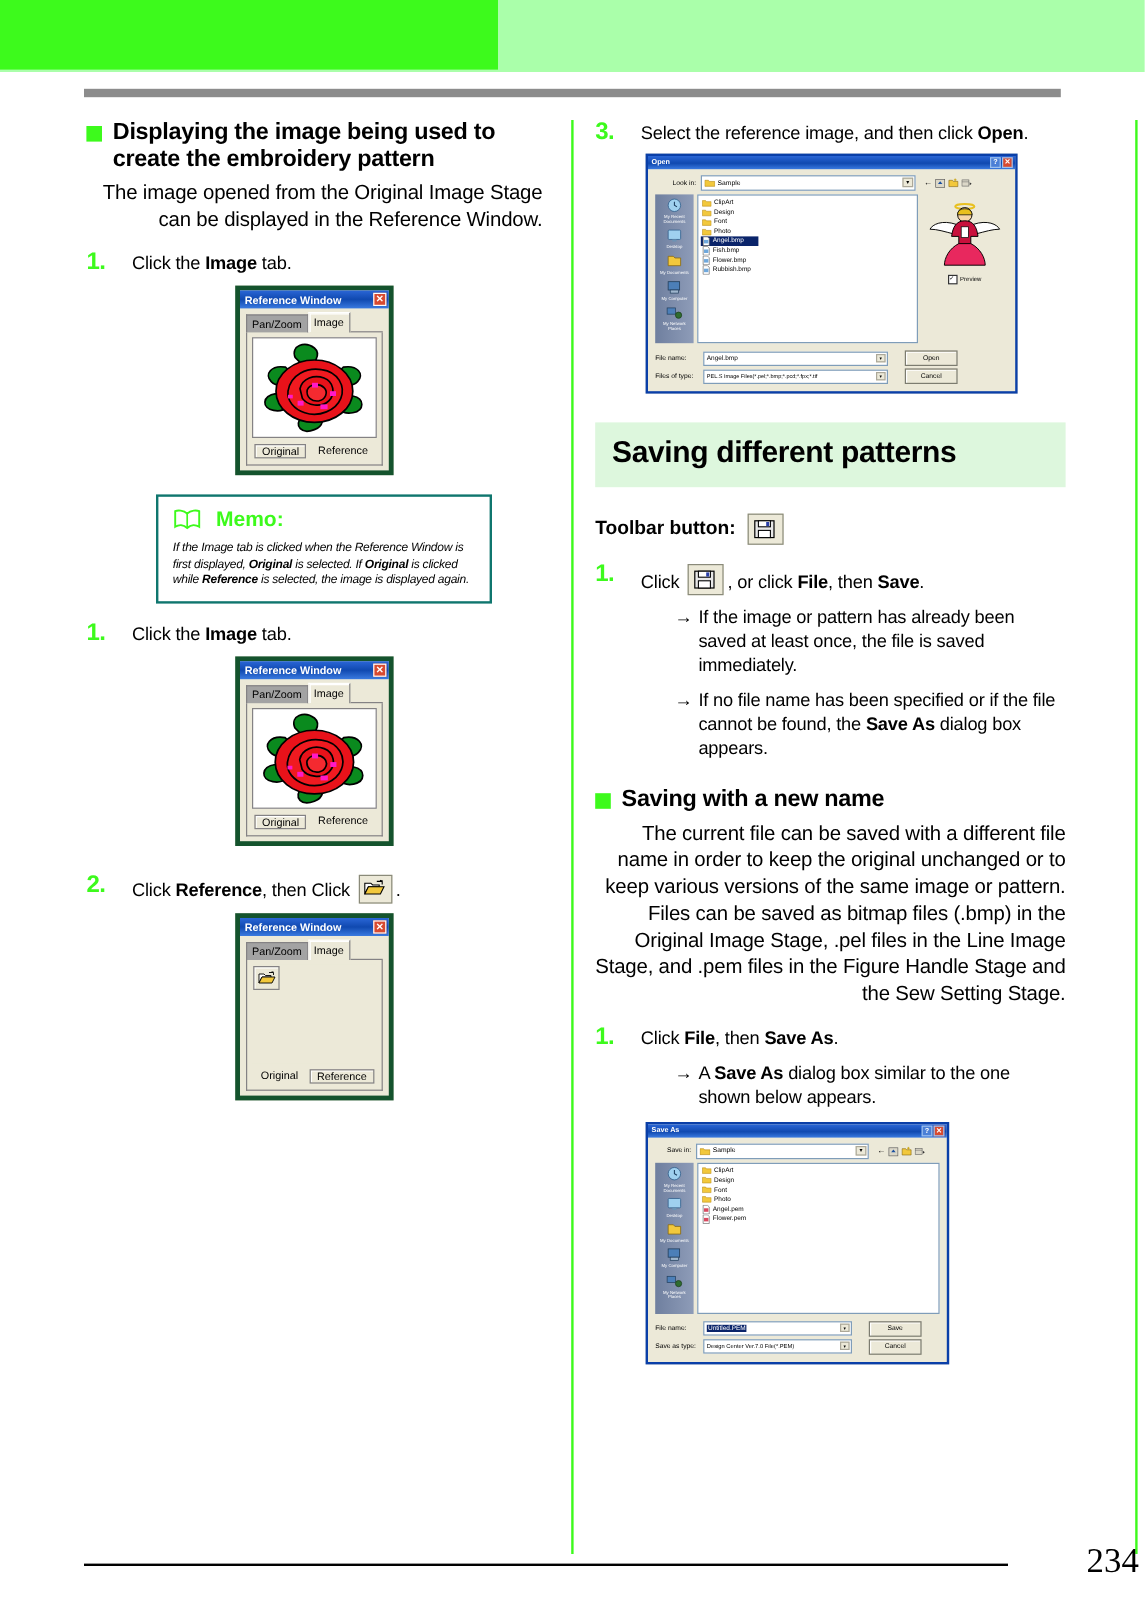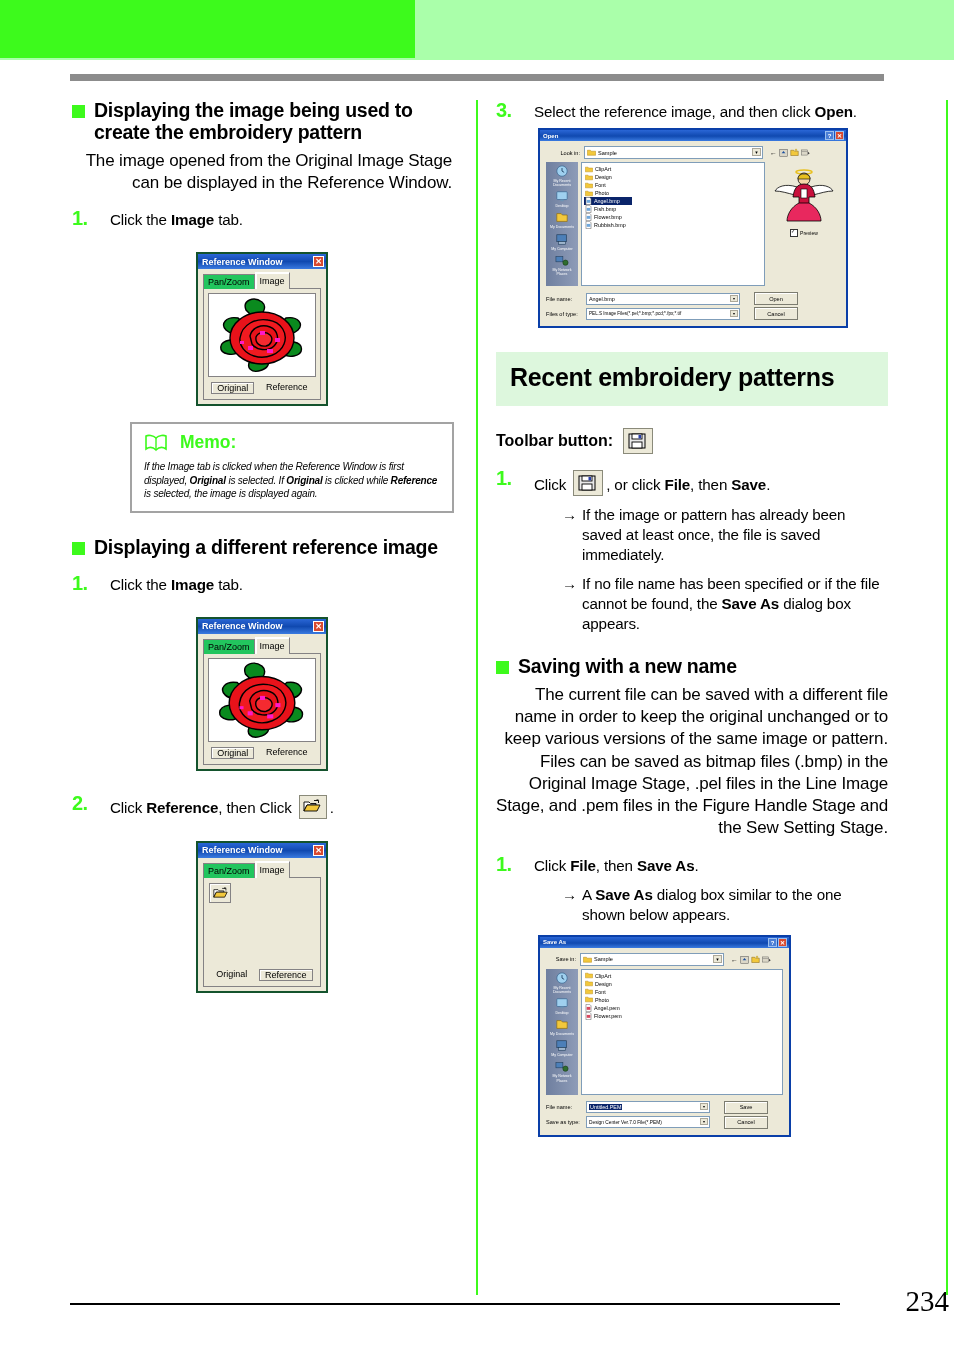--- a/index.html
+++ b/index.html
@@ -148,23 +148,23 @@
     line-height: 1.32;
     letter-spacing: -0.15px;
   }
   .arrow-glyph {
     flex: 0 0 20px;
   }
   b { font-weight: bold; }
 
   
   .memo {
-    border: 2px solid #a3a3a3;
+    border: 2px solid #0f766e;
     margin: 16px 0 0 58px;
-    width: 324px;
+    width: 280px;
     padding: 8px 10px 10px 12px;
     box-sizing: border-box;
   }
   .memo-head {
     display: flex;
     align-items: center;
     margin-bottom: 7px;
   }
   .memo-title {
     color: #3dfa1c;
@@ -195,25 +195,24 @@
     align-items: center;
     font-size: 16px;
     font-weight: bold;
     margin: 16px 0 4px 0;
   }
 
   
   .refwin-wrap { display: flex; justify-content: center; margin-top: 8px; }
   .refwin {
     width: 132px;
-    border: 2px solid #14532d;
+    border: 4px solid #14532d;
     background: #ece9d8;
     box-sizing: border-box;
     font-size: 8px;
-    margin-top: 14px;
   }
   .refwin-title {
     height: 15px;
     background: linear-gradient(to bottom, #2a66d6 0%, #1049b0 50%, #3a7ae0 100%);
     color: #ffffff;
     font-weight: bold;
     font-size: 9px;
     display: flex;
     align-items: center;
     padding: 0 2px 0 4px;
@@ -230,21 +229,21 @@
     font-weight: bold;
     box-sizing: border-box;
   }
   .refwin-body { padding: 5px 5px 4px 5px; }
   .tabs { display: flex; align-items: flex-end; height: 15px; }
   .tab {
     font-size: 9px;
     padding: 1px 4px 1px 4px;
     border: 1px solid #848284;
     border-bottom: none;
-    background: #22c55e;
+    background: #a3a3a3;
     line-height: 12px;
   }
   .tab.active {
     background: #ece9d8;
     position: relative;
     z-index: 2;
     font-weight: normal;
     padding-top: 2px;
     padding-bottom: 2px;
     border-color: #ffffff #848284 #ece9d8 #ffffff;
@@ -460,21 +459,20 @@
     <div class="memo-head">
       <svg width="24" height="18" viewBox="0 0 24 18">
         <path d="M12 4 C9 1 4 1 2 2 L2 15 C5 13 9 13 12 16 C15 13 19 13 22 15 L22 2 C20 1 15 1 12 4 Z" fill="none" stroke="#3dfa1c" stroke-width="1.6"></path>
         <line x1="12" y1="4" x2="12" y2="16" stroke="#3dfa1c" stroke-width="1.4"></line>
       </svg>
       <span class="memo-title">Memo:</span>
     </div>
     <div class="memo-text"><span>If the Image tab is clicked when the Reference Window is first displayed, </span><b>Original</b><span> is selected. If </span><b>Original</b><span> is clicked while </span><b>Reference</b><span> is selected, the image is displayed again.</span></div>
   </div>
 
-  <h2 class="sec-head" style="margin-top:24px;">Displaying a different reference image</h2>
 
   <div class="step">
     <div class="step-num">1.</div>
     <div class="step-body">
       <span>Click the </span><b>Image</b><span> tab.</span>
     </div>
   </div>
 
   <div class="refwin-wrap">
     <div class="refwin">
@@ -737,21 +735,21 @@
           <div class="fd-field">
             <span style="font-size:4.6px;overflow:hidden;white-space:nowrap;width:138px;display:block;">PEL.S Image Files(*.pel;*.bmp;*.pcd;*.fpx;*.tif</span>
             <span class="arrow">▾</span>
           </div>
           <div class="fd-btn">Cancel</div>
         </div>
       </div>
     </div>
   </div>
 
-  <div class="big-head" style="margin-top:24px;">Recent embroidery patterns</div>
+  <div class="big-head" style="margin-top:24px;">Saving different patterns</div>
 
 
   <div class="tb-row">
     <span>Toolbar button:</span>
     <span class="tb-btn" style="margin-left:10px;width:28px;height:24px;">
       <svg width="18" height="16" viewBox="0 0 18 16" style="position:absolute;left:4px;top:4px;">
         <rect x="1" y="1" width="16" height="14" fill="#e8e8e8" stroke="#000" stroke-width="1"></rect>
         <rect x="4" y="1" width="10" height="5" fill="#fff" stroke="#000" stroke-width="0.9"></rect>
         <rect x="10.5" y="2" width="2.5" height="3.5" fill="#2a3fa8"></rect>
         <rect x="4" y="9" width="10" height="6" fill="#fff" stroke="#000" stroke-width="0.9"></rect>

